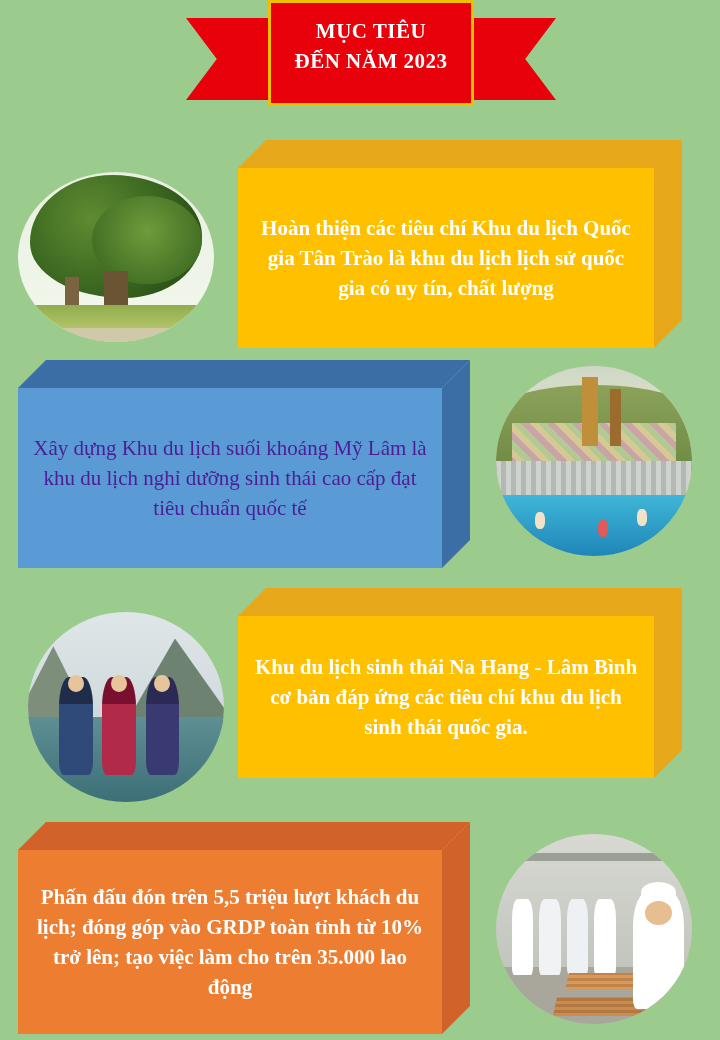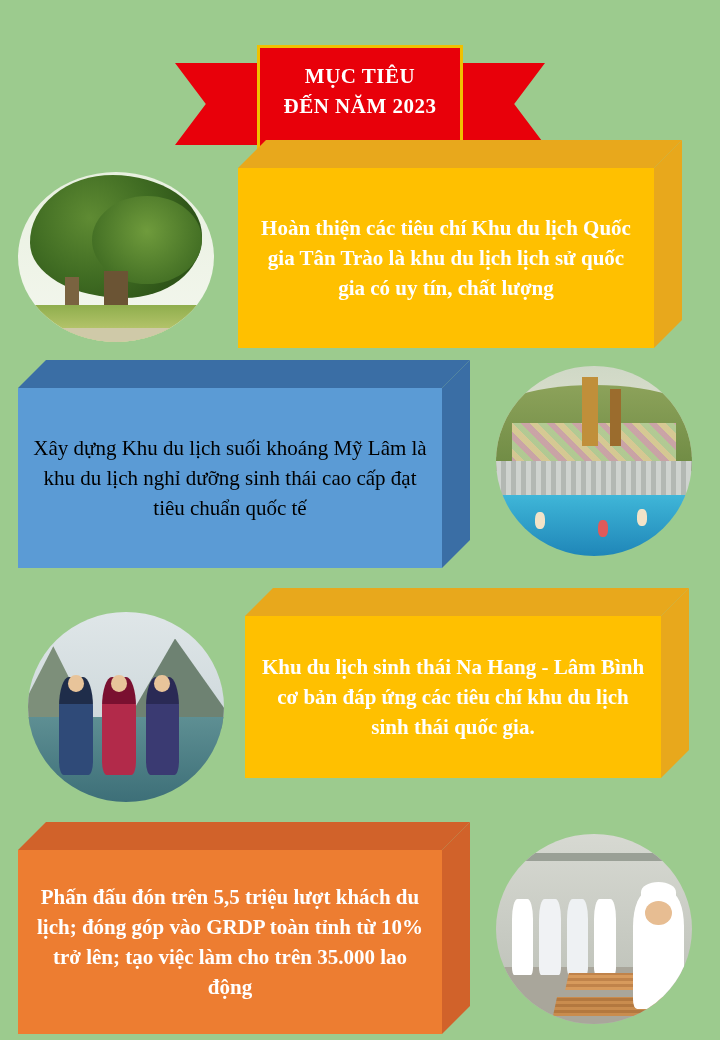--- a/index.html
+++ b/index.html
@@ -18,25 +18,24 @@
   .canvas {
     position: absolute;
     left: 0; top: 0;
     width: 720px;
     height: 1040px;
   }
 
   
   .banner-wrap {
     position: absolute;
-    left: 175px;
+    left: 186px;
     top: 0px;
     width: 370px;
     height: 115px;
-    margin-top: 45px;
   }
   .ribbon-tail {
     position: absolute;
     top: 18px;
     width: 110px;
     height: 82px;
     background: #e8000a;
   }
   .ribbon-tail.left {
     left: 0px;
@@ -111,21 +110,21 @@
   
   .yellow .top { background: #e8a81c; clip-path: polygon(28px 0, 100% 0, calc(100% - 28px) 100%, 0 100%); }
   .yellow .side { background: #e8a81c; clip-path: polygon(100% 0, 100% calc(100% - 28px), 0 100%, 0 28px); }
   .yellow .face { background: #ffc000; }
   .yellow .face p { color: #ffffff; font-weight: bold; }
 
   
   .blue .top { background: #3a6ea5; clip-path: polygon(28px 0, 100% 0, calc(100% - 28px) 100%, 0 100%); }
   .blue .side { background: #3a6ea5; clip-path: polygon(100% 0, 100% calc(100% - 28px), 0 100%, 0 28px); }
   .blue .face { background: #5b9bd5; }
-  .blue .face p { color: #000000; }
+  .blue .face p { color: #4c1d95; }
 
   
   .orange .top { background: #d1622a; clip-path: polygon(28px 0, 100% 0, calc(100% - 28px) 100%, 0 100%); }
   .orange .side { background: #d1622a; clip-path: polygon(100% 0, 100% calc(100% - 28px), 0 100%, 0 28px); }
   .orange .face { background: #ed7d31; font-family: Liberation Serif, serif; }
   .orange .face p { color: #ffffff; font-weight: bold; }
 
   
   .photo {
     position: absolute;
@@ -269,21 +268,21 @@
       <div class="lake"></div>
       <div class="w1"></div>
         <div class="w2"></div>
         <div class="w3"></div>
       <div class="f1"></div>
         <div class="f2"></div>
         <div class="f3"></div>
     </div>
   </div>
 
-  <div class="prism yellow" style="left:238px; top:588px; width:444px; height:190px;margin-left:7px;">
+  <div class="prism yellow" style="left:238px; top:588px; width:444px; height:190px;">
     <div class="top"></div>
     <div class="side"></div>
     <div class="face">
       <p>Khu du lịch sinh thái Na Hang - Lâm Bình cơ bản đáp ứng các tiêu chí khu du lịch sinh thái quốc gia.</p>
     </div>
   </div>
 
   <div class="prism orange" style="left:18px; top:822px; width:452px; height:212px;">
     <div class="top"></div>
     <div class="side"></div>

